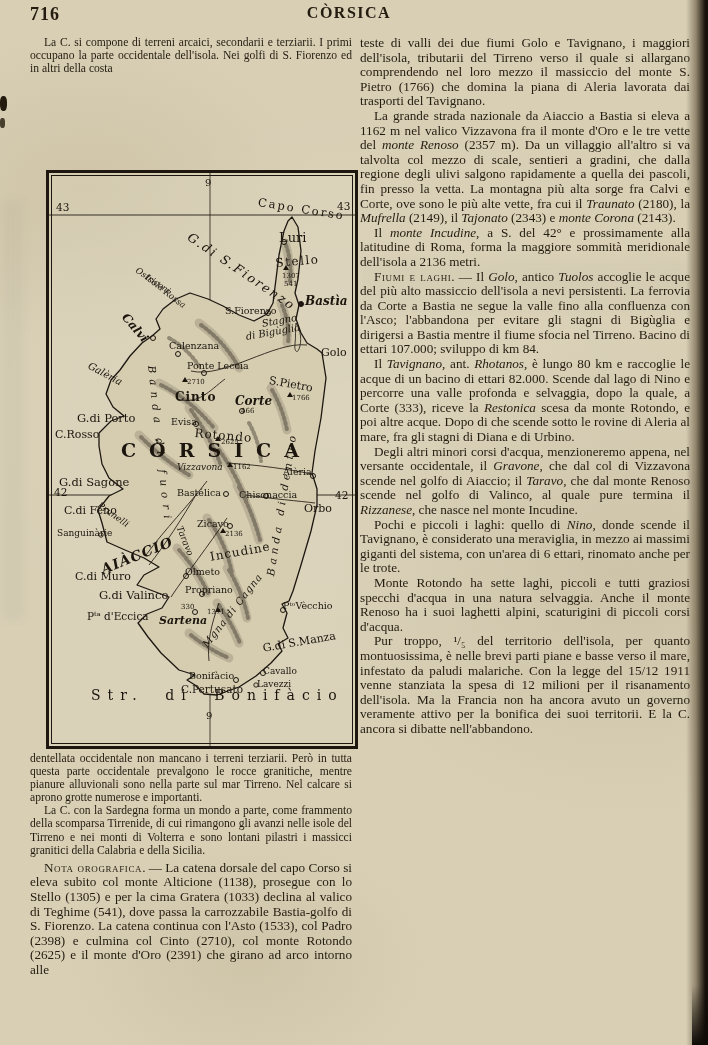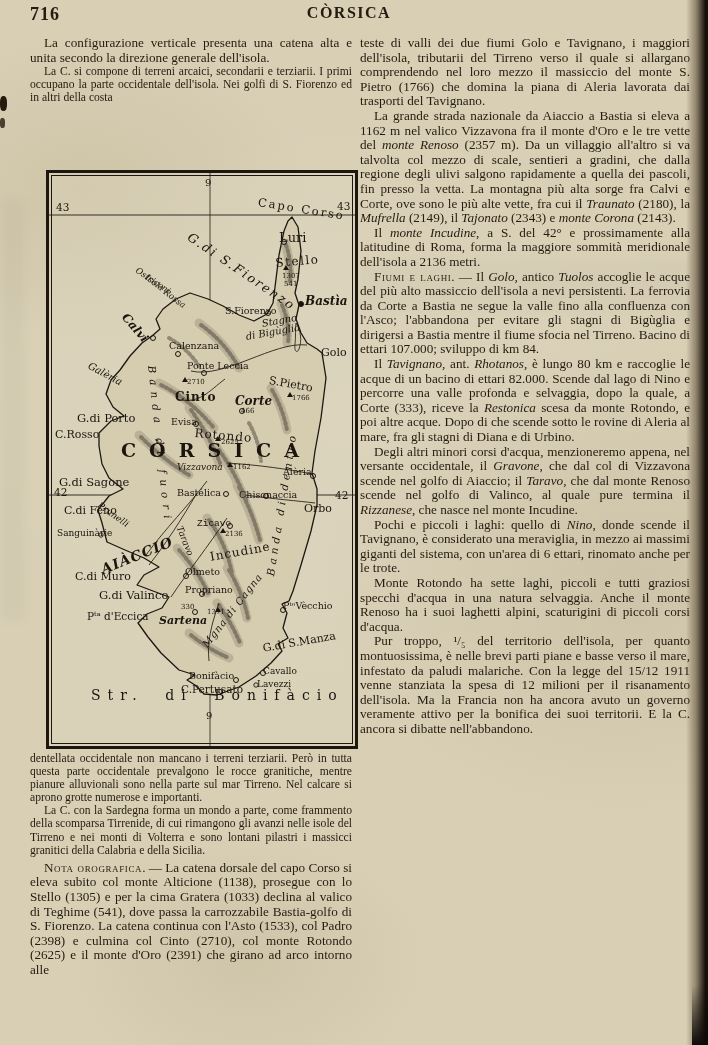--- a/index.html
+++ b/index.html
@@ -49,21 +49,20 @@
 </style>
 </head>
 <body>
 
 <div class="page">
 
   <div class="hdr-num">716</div>
   <div class="hdr-title">CÒRSICA</div>
 
   <div class="col" style="left:30px;top:36px;width:322px;">
-    <p><span>La configurazione verticale presenta una catena alta e unita secondo la direzione generale dell'isola.</span></p>
     <p class="small"><span>La C. si compone di terreni arcaici, secondarii e terziarii. I primi occupano la parte occidentale dell'isola. Nei golfi di S. Fiorenzo ed in altri della costa</span></p>
   </div>
 
   <div class="map">
     <div class="inner-frame"></div>
 
     <svg width="306" height="573" viewBox="0 0 306 573">
 
       <line x1="0" y1="42" x2="306" y2="42" stroke="#241e15" stroke-width="0.9"></line>
       <line x1="0" y1="322" x2="306" y2="322" stroke="#241e15" stroke-width="0.9"></line>
@@ -183,21 +182,21 @@
     <span class="ml" style="left:122px;top:244px;font-size:9.5px;">Evisa</span>
     <span class="ml" style="left:146px;top:254px;font-size:12px;letter-spacing:1px;transform:rotate(5deg);">Rotondo</span>
     <span class="ml" style="left:172px;top:266px;font-size:7px;">2625</span>
     <span class="ml bd" style="left:72px;top:268px;font-size:19px;letter-spacing:13px;">CÒRSICA</span>
     <span class="ml it" style="left:128px;top:290px;font-size:9px;">Vizzavona</span>
     <span class="ml" style="left:184px;top:291px;font-size:7px;">1162</span>
     <span class="ml" style="left:234px;top:294px;font-size:9.5px;">Alèria</span>
     <span class="ml" style="left:128px;top:315px;font-size:9.5px;">Bastélica</span>
     <span class="ml" style="left:190px;top:317px;font-size:9.5px;">Chisonaccia</span>
     <span class="ml it" style="left:52px;top:328px;font-size:9px;transform:rotate(35deg);">Prunelli</span>
-    <span class="ml" style="left:148px;top:346px;font-size:9.5px;font-family:Liberation Mono, monospace;">Zicavo</span>
+    <span class="ml" style="left:148px;top:346px;font-size:9.5px;">Zicavo</span>
     <span class="ml it" style="left:134px;top:352px;font-size:9px;transform:rotate(68deg);">Taravo</span>
     <span class="ml" style="left:176px;top:358px;font-size:7px;">2136</span>
     <span class="ml" style="left:160px;top:378px;font-size:12px;letter-spacing:1px;transform:rotate(-10deg);">Incudine</span>
 
     <span class="ml it" style="left:108px;top:192px;font-size:10.5px;letter-spacing:6px;transform:rotate(84deg);">Banda di fuori</span>
     <span class="ml it" style="left:216px;top:402px;font-size:10.5px;letter-spacing:4px;transform:rotate(-81deg);">Banda di dentro</span>
     <span class="ml it" style="left:152px;top:470px;font-size:10px;letter-spacing:1px;transform:rotate(-52deg);">Mgna di Cagna</span>
 
     <span class="ml" style="left:136px;top:394px;font-size:9.5px;">Olmeto</span>
     <span class="ml" style="left:136px;top:412px;font-size:9.5px;">Propriano</span>

